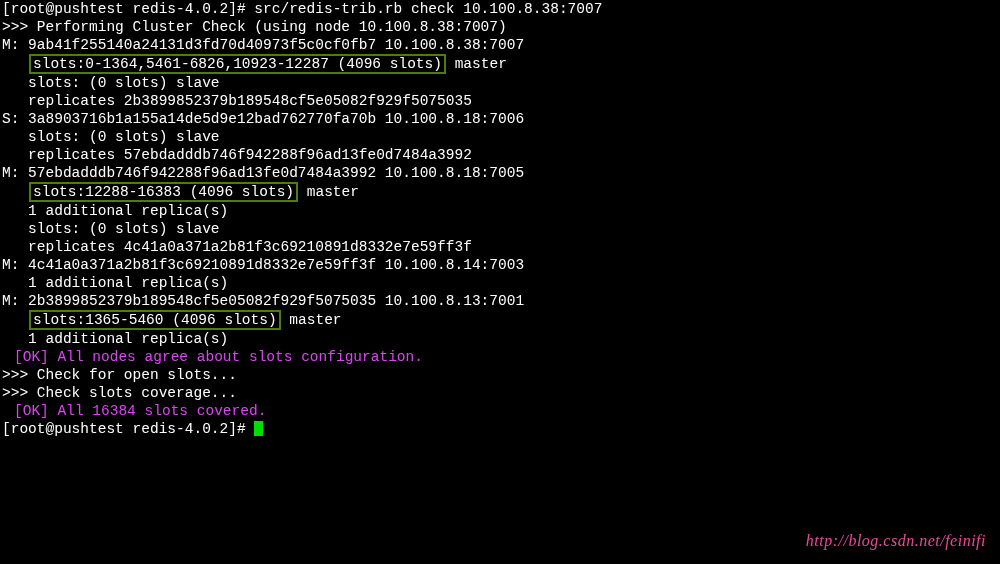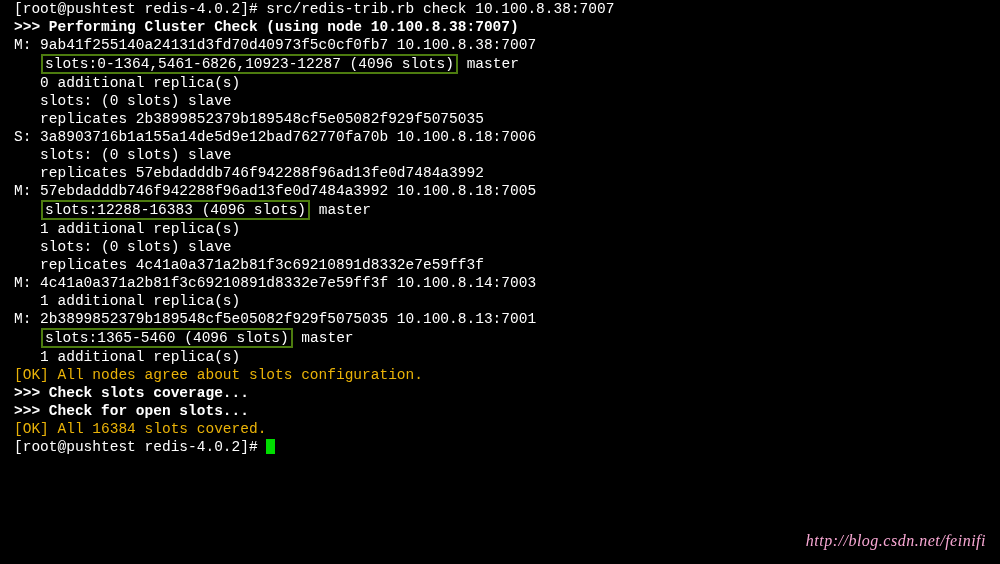--- a/index.html
+++ b/index.html
@@ -13,85 +13,85 @@
       font-size: 14.5px;
       color: #fff;
       line-height: 18px;
       padding: 0;
       width: 1000px;
       height: 564px;
       overflow: hidden;
       position: relative;
     }
     .terminal {
-      padding: 0 14px;
+      padding: 0 2px;
     }
     .line {
       white-space: pre;
       min-height: 18px;
     }
     .bold {
-      font-weight: bold;
+      font-weight: normal;
     }
     .green {
-      color: #eab308;
+      color: #d946ef;
+      margin-left: 12px;
     }
     .red-box {
       border: 2px solid #4d7c0f;
       padding: 0 2px;
       display: inline-block;
       line-height: 16px;
     }
     .cursor {
       display: inline-block;
       width: 9px;
       height: 15px;
       background: #00dd00;
       vertical-align: text-bottom;
       margin-bottom: 1px;
     }
     .watermark {
       position: absolute;
       bottom: 14px;
       right: 14px;
-      color: #f9a8d4;
+      color: #ec4899;
       font-size: 16px;
       font-family: 'Times New Roman', serif;
       font-style: italic;
       letter-spacing: 0.5px;
     }
     .indent {
       display: inline-block;
       width: 27px;
     }
   </style>
 </head>
 <body>
 
 <div class="terminal">
   <div class="line">[root@pushtest redis-4.0.2]# src/redis-trib.rb check 10.100.8.38:7007</div>
   <div class="line bold">&gt;&gt;&gt; Performing Cluster Check (using node 10.100.8.38:7007)</div>
   <div class="line">M: 9ab41f255140a24131d3fd70d40973f5c0cf0fb7 10.100.8.38:7007</div>
   <div class="line"><span class="indent"></span><span class="red-box">slots:0-1364,5461-6826,10923-12287 (4096 slots)</span><span> master</span></div>
-  <div class="line">   0 additional replica(s)</div>
   <div class="line">   slots: (0 slots) slave</div>
   <div class="line">   replicates 2b3899852379b189548cf5e05082f929f5075035</div>
   <div class="line">S: 3a8903716b1a155a14de5d9e12bad762770fa70b 10.100.8.18:7006</div>
   <div class="line">   slots: (0 slots) slave</div>
   <div class="line">   replicates 57ebdadddb746f942288f96ad13fe0d7484a3992</div>
   <div class="line">M: 57ebdadddb746f942288f96ad13fe0d7484a3992 10.100.8.18:7005</div>
   <div class="line"><span class="indent"></span><span class="red-box">slots:12288-16383 (4096 slots)</span><span> master</span></div>
   <div class="line">   1 additional replica(s)</div>
   <div class="line">   slots: (0 slots) slave</div>
   <div class="line">   replicates 4c41a0a371a2b81f3c69210891d8332e7e59ff3f</div>
   <div class="line">M: 4c41a0a371a2b81f3c69210891d8332e7e59ff3f 10.100.8.14:7003</div>
   <div class="line">   1 additional replica(s)</div>
   <div class="line">M: 2b3899852379b189548cf5e05082f929f5075035 10.100.8.13:7001</div>
   <div class="line"><span class="indent"></span><span class="red-box">slots:1365-5460 (4096 slots)</span><span> master</span></div>
   <div class="line">   1 additional replica(s)</div>
   <div class="line green">[OK] All nodes agree about slots configuration.</div>
+  <div class="line bold">&gt;&gt;&gt; Check for open slots...</div>
   <div class="line bold">&gt;&gt;&gt; Check slots coverage...</div>
-  <div class="line bold">&gt;&gt;&gt; Check for open slots...</div>
   <div class="line green">[OK] All 16384 slots covered.</div>
   <div class="line"><span>[root@pushtest redis-4.0.2]# </span><span class="cursor"></span></div>
 </div>
 
 <div class="watermark">http://blog.csdn.net/feinifi</div>
 
 </body></html>

